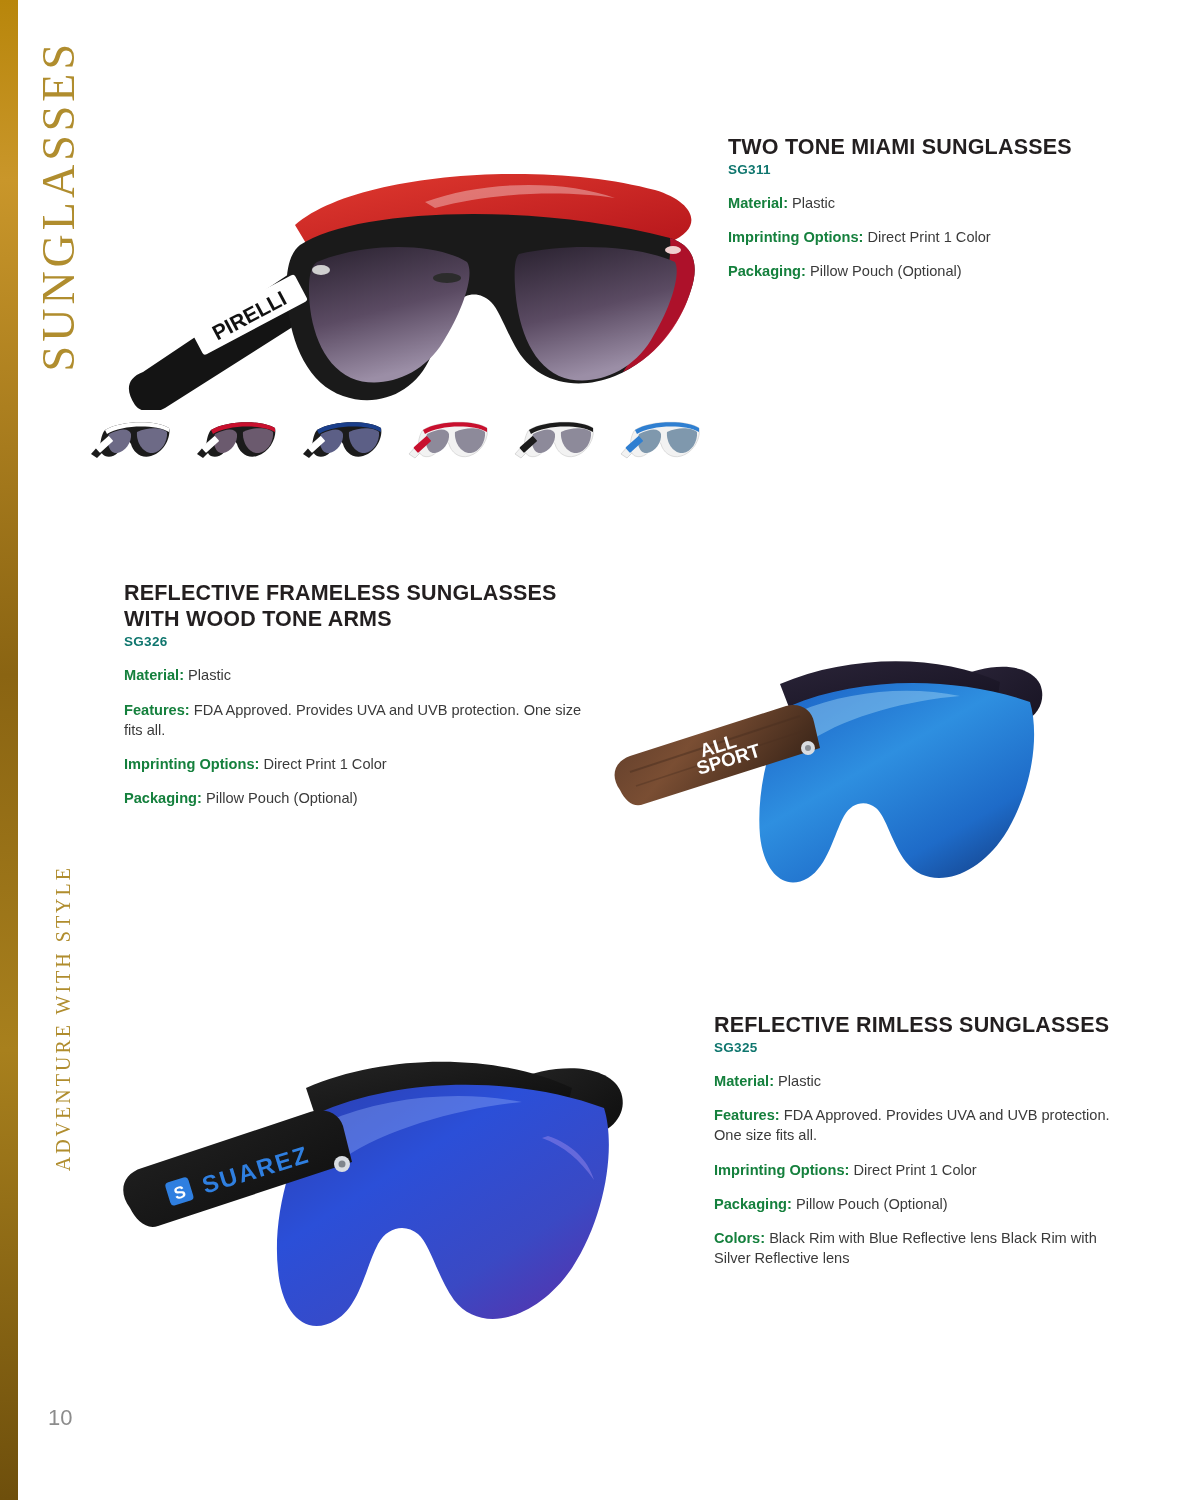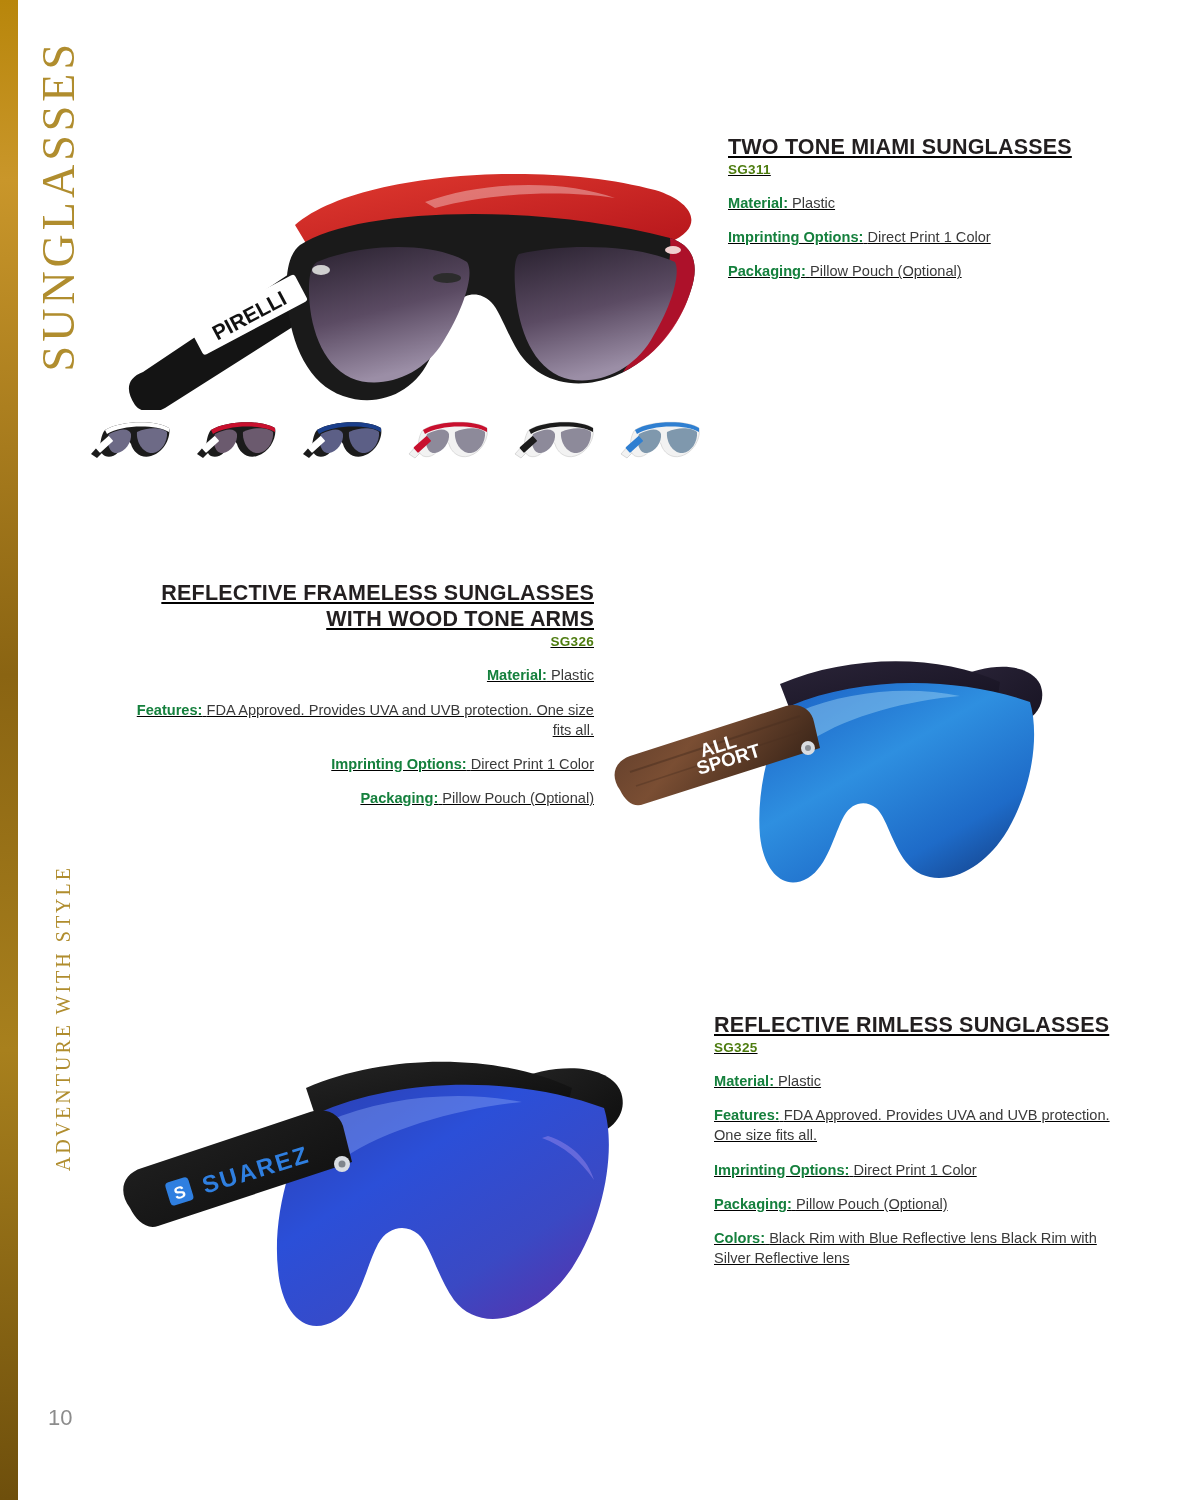--- a/index.html
+++ b/index.html
@@ -56,34 +56,33 @@
     position: absolute;
     left: 48px;
     top: 1405px;
     font-size: 22px;
     color: #8c8c8c;
   }
 
   
   .product-text {
     position: absolute;
-    text-decoration: underline;
   }
   .product-title {
     font-size: 21.5px;
     font-weight: bold;
     color: #231f20;
     letter-spacing: 0.2px;
     line-height: 1.22;
     margin: 0 0 2px 0;
   }
   .product-sku {
     font-size: 13.5px;
     font-weight: bold;
-    color: #4d7c0f;
+    color: #0f766e;
     margin: 0 0 16px 0;
     letter-spacing: 0.3px;
   }
   .spec {
     font-size: 14.6px;
     color: #3a3a3a;
     line-height: 1.38;
     margin: 0 0 14px 0;
   }
   .spec b {
@@ -228,21 +227,21 @@
     <p class="spec">
       <b>Imprinting Options:</b>
       <span>Direct Print 1 Color</span>
     </p>
     <p class="spec">
       <b>Packaging:</b>
       <span>Pillow Pouch (Optional)</span>
     </p>
   </div>
 
-  <div class="product-text" style="left:124px; top:580px; width:470px;text-align:right;">
+  <div class="product-text" style="left:124px; top:580px; width:470px;">
     <h2 class="product-title">REFLECTIVE FRAMELESS SUNGLASSES WITH WOOD TONE ARMS</h2>
     <div class="product-sku">SG326</div>
     <p class="spec">
       <b>Material:</b>
       <span>Plastic</span>
     </p>
     <p class="spec">
       <b>Features:</b>
       <span>FDA Approved. Provides UVA and UVB protection. One size fits all.</span>
     </p>

